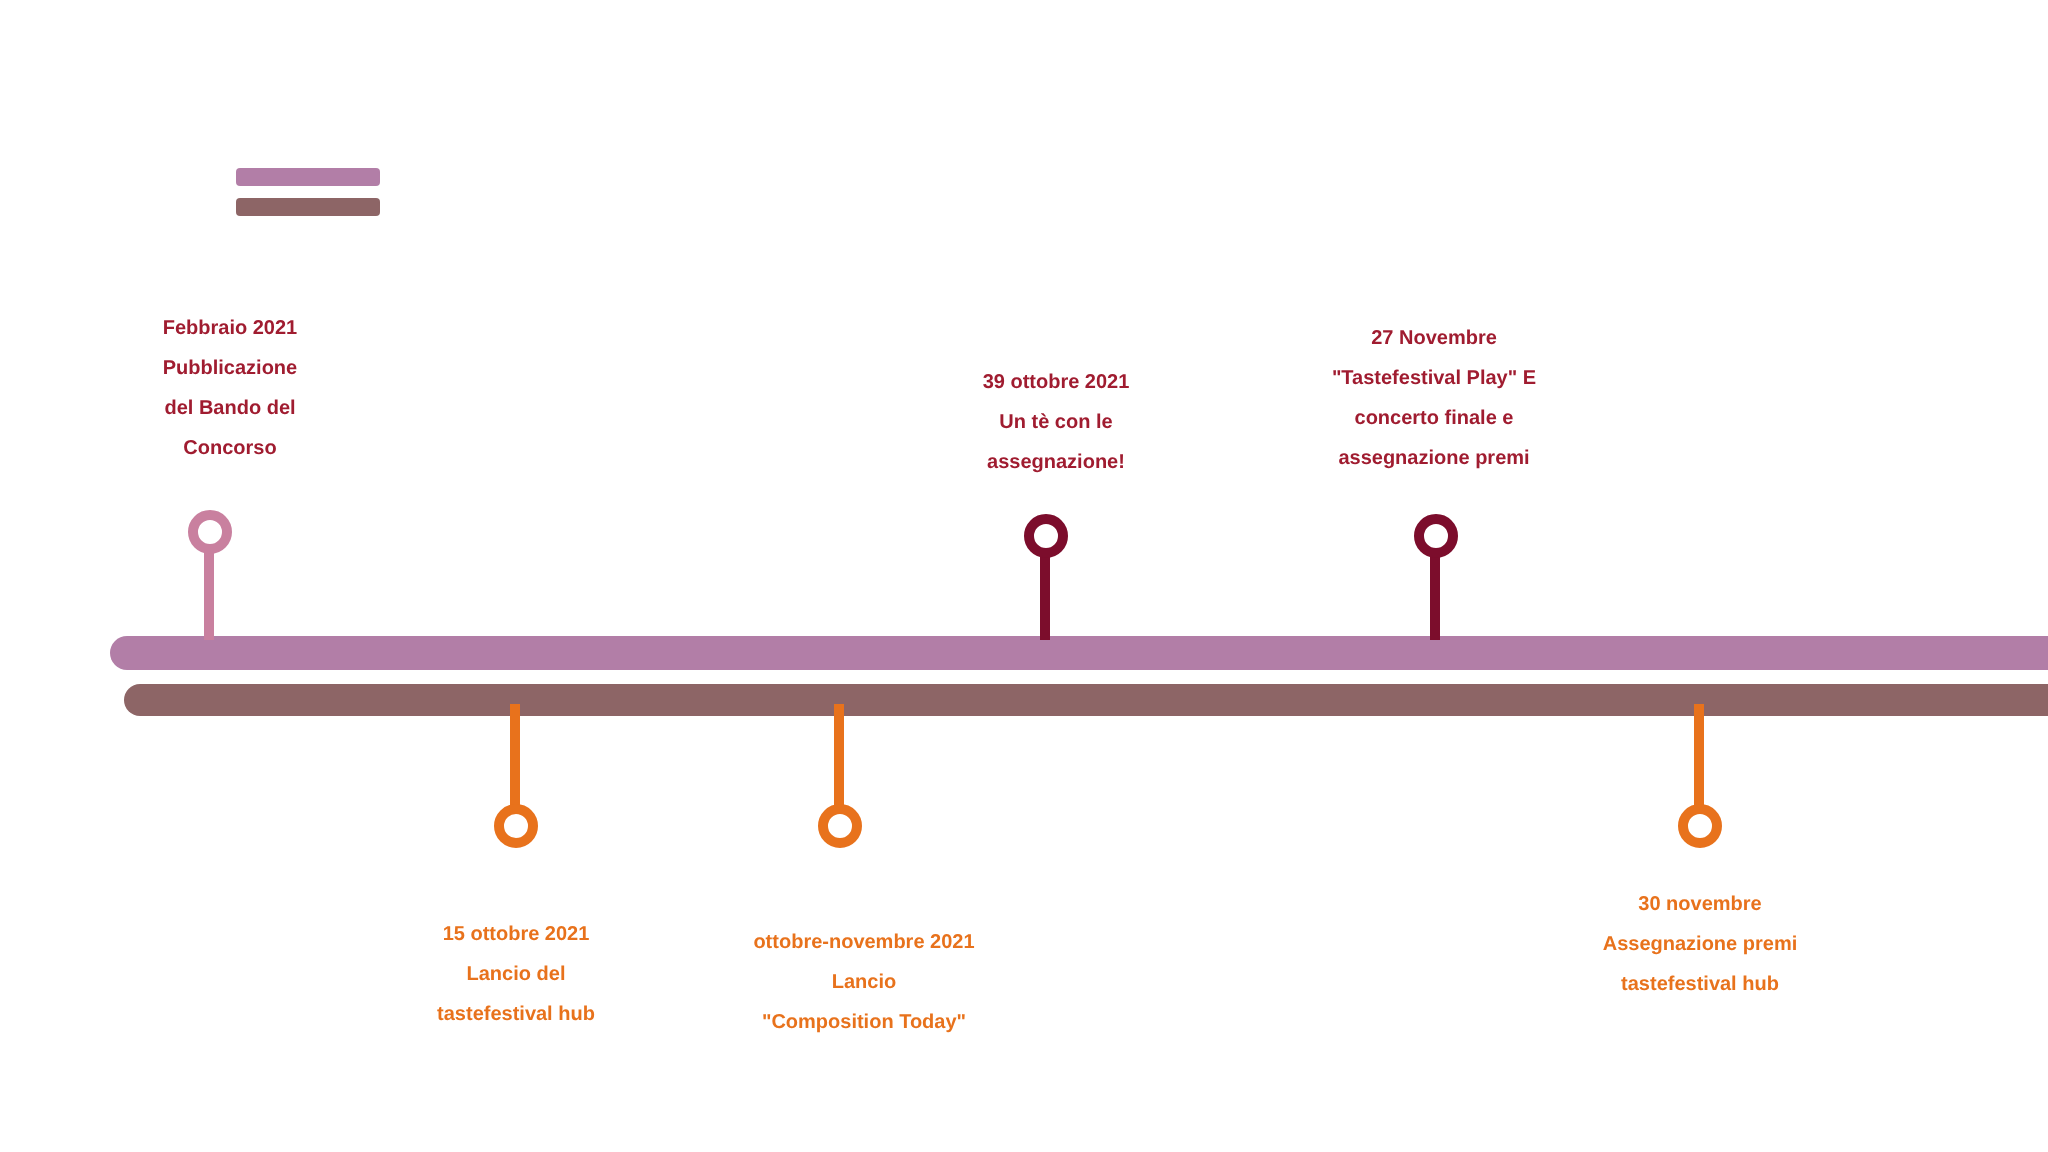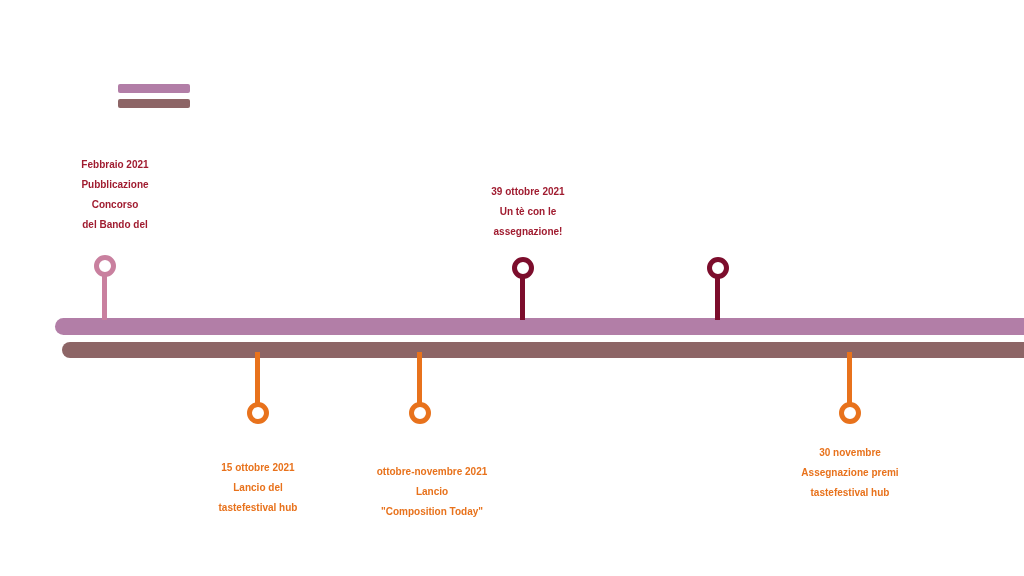--- a/index.html
+++ b/index.html
@@ -81,27 +81,33 @@
 <body>
 
 <div class="canvas">
 
   <div class="swatch swatch-purple"></div>
   <div class="swatch swatch-brown"></div>
 
   <div class="label label-top ev1-label">
     <div>Febbraio 2021</div>
     <div>Pubblicazione</div>
+    <div>del Bando del</div>
     <div>Concorso</div>
-    <div>del Bando del</div>
   </div>
   <div class="label label-top ev2-label">
     <div>39 ottobre 2021</div>
     <div>Un tè con le</div>
     <div>assegnazione!</div>
+  </div>
+  <div class="label label-top ev3-label">
+    <div>27 Novembre</div>
+    <div>"Tastefestival Play" E</div>
+    <div>concerto finale e</div>
+    <div>assegnazione premi</div>
   </div>
 
   <div class="stem ev1-stem"></div>
   <div class="stem ev2-stem"></div>
   <div class="stem ev3-stem"></div>
   <div class="stem ev4-stem"></div>
   <div class="stem ev5-stem"></div>
   <div class="stem ev6-stem"></div>
 
   <div class="bar bar-upper"></div>

